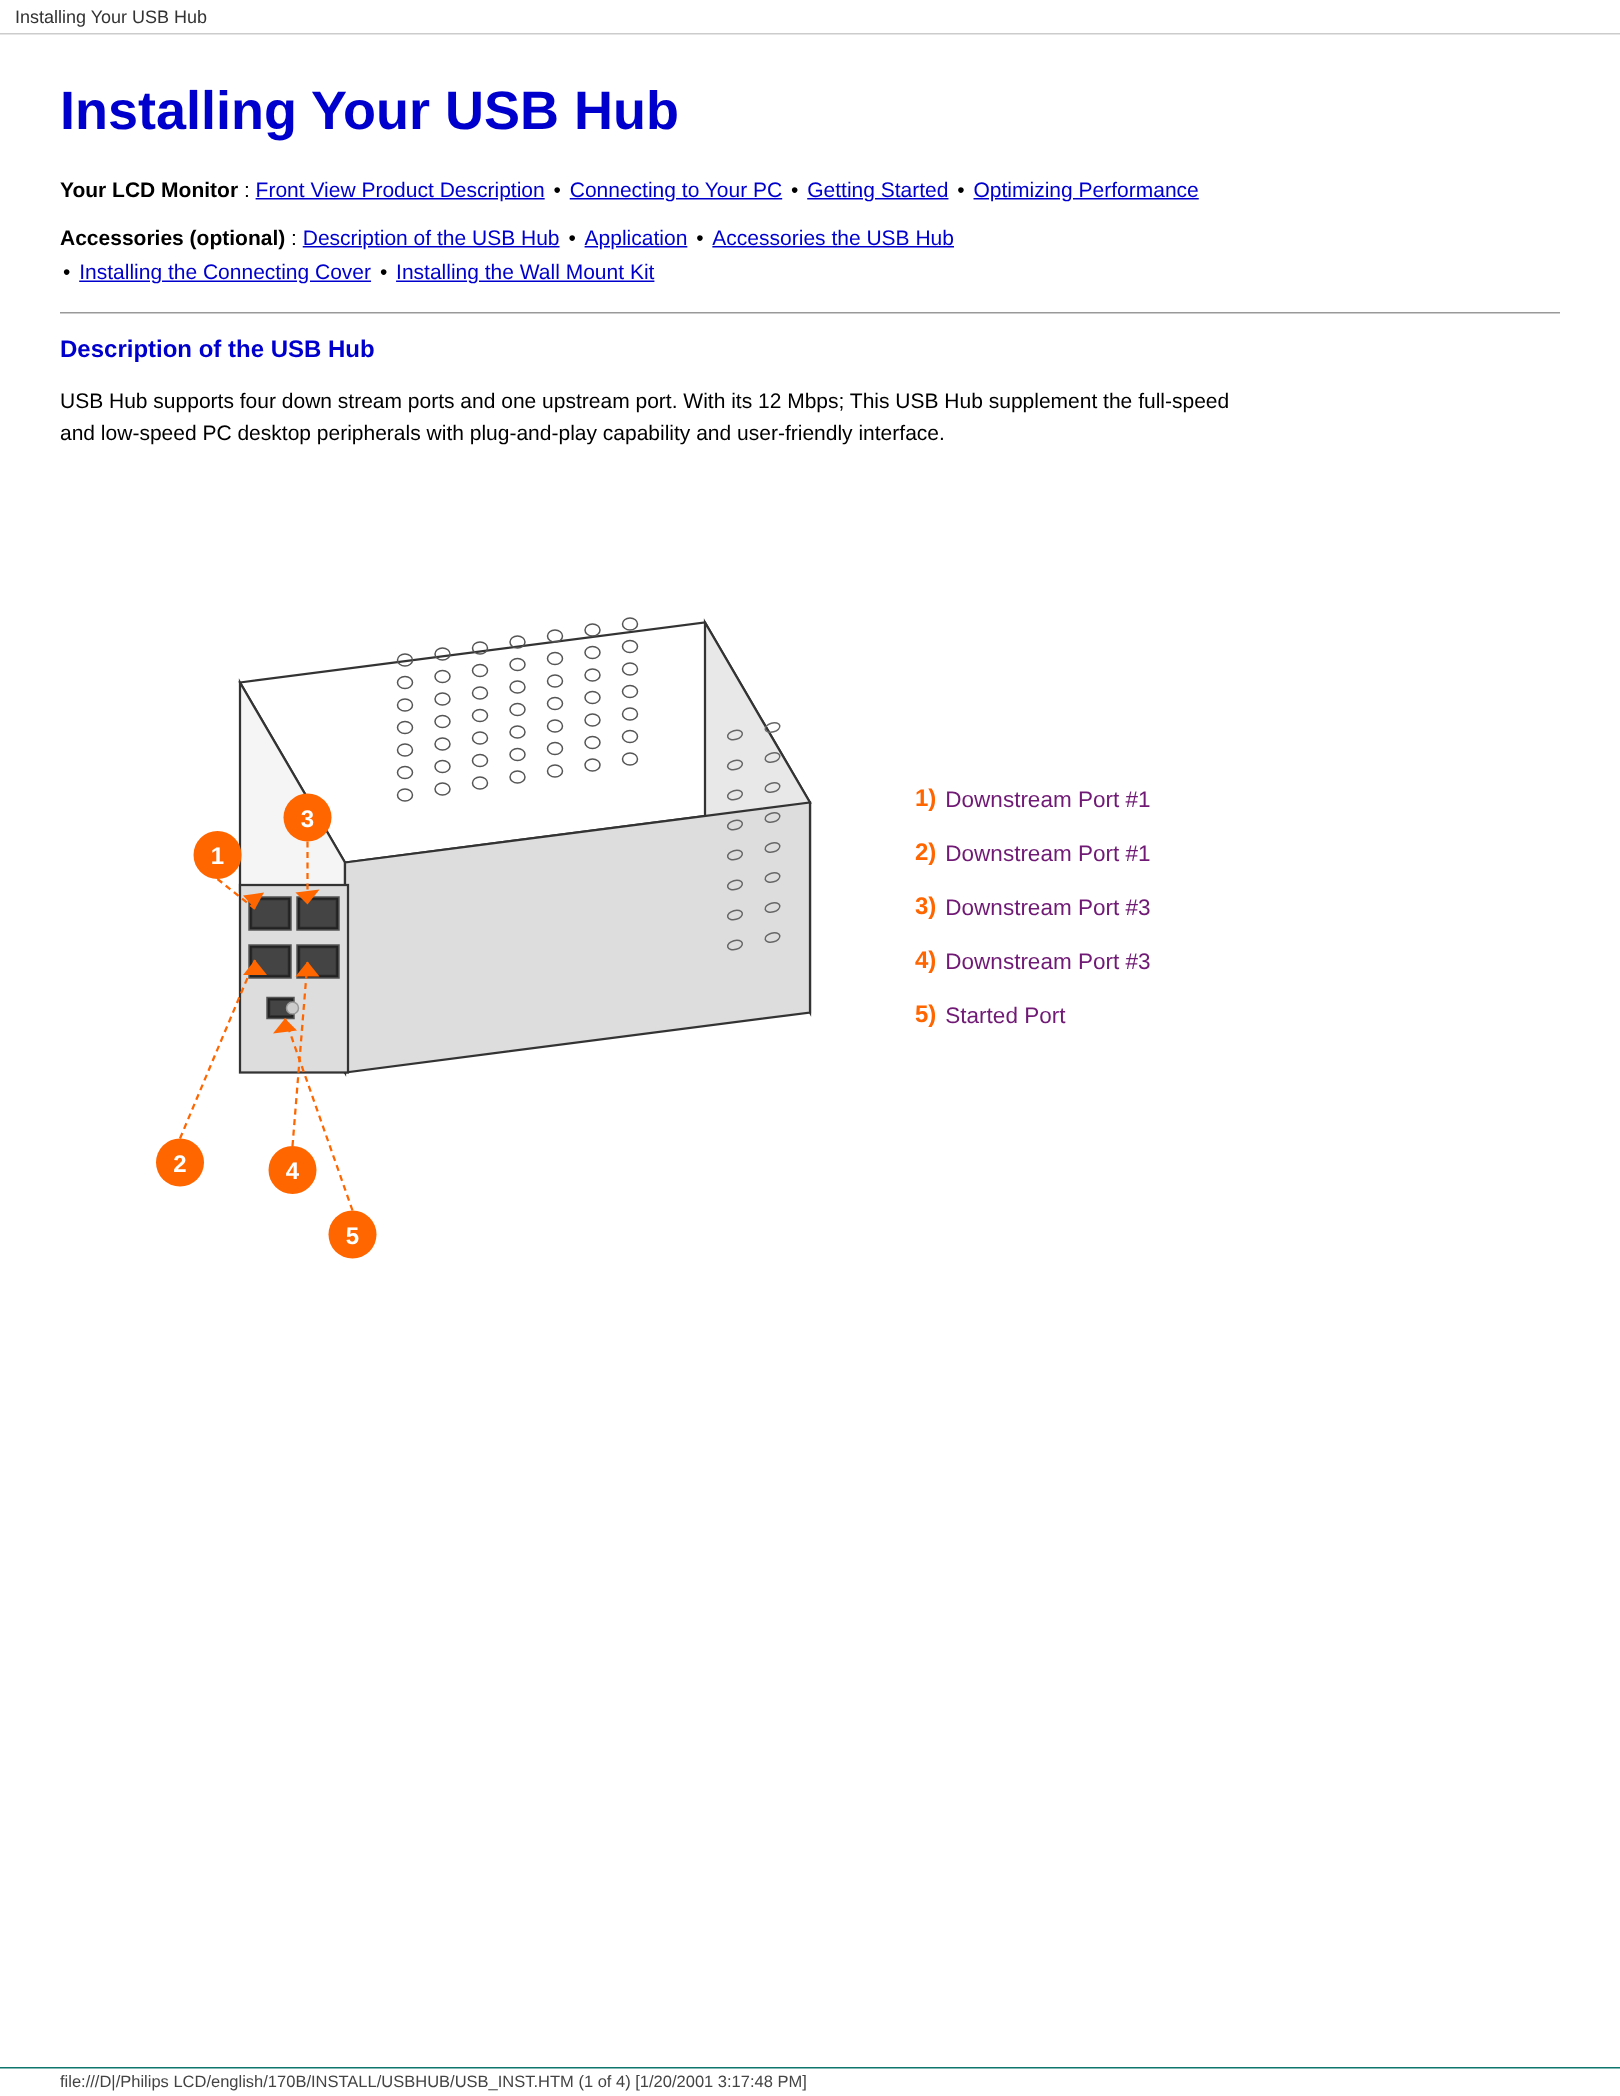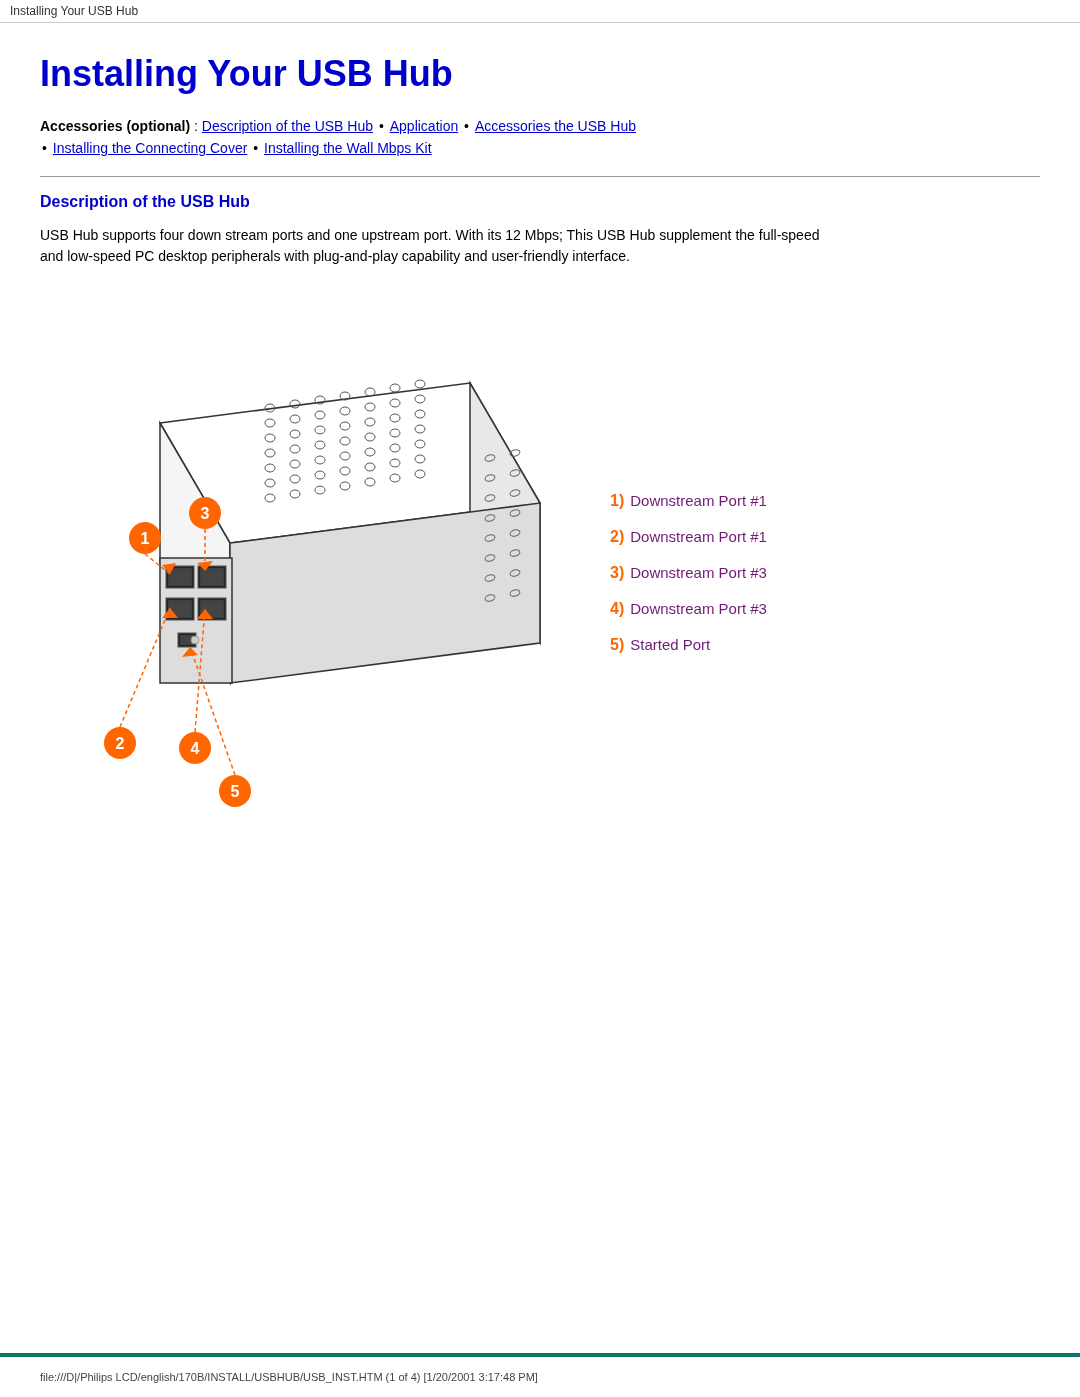--- a/index.html
+++ b/index.html
@@ -97,51 +97,62 @@
       font-size: 16px;
     }
     .legend-text {
       color: #701a75;
     }
     .footer-bar {
       position: absolute;
       bottom: 0;
       left: 0;
       right: 0;
-      border-top: 4px solid #0f766e;
-      padding: 14px 40px;
+      border-top: 1px solid #0f766e;
+      padding: 3px 40px;
       font-size: 11px;
       color: #444;
     }
   </style>
 </head>
 <body>
 
 <div class="browser-tab">
   <span>Installing Your USB Hub</span>
 </div>
 
 <div class="content">
 
   <h1 class="page-title">Installing Your USB Hub</h1>
 
+  <div class="nav-section">
+    <span class="nav-label">Your LCD Monitor</span>
+    <span> : </span>
+    <a class="nav-link" href="#">Front View Product Description</a>
+    <span class="nav-bullet"> • </span>
+    <a class="nav-link" href="#">Connecting to Your PC</a>
+    <span class="nav-bullet"> • </span>
+    <a class="nav-link" href="#">Getting Started</a>
+    <span class="nav-bullet"> • </span>
+    <a class="nav-link" href="#">Optimizing Performance</a>
+  </div>
 
   <div class="nav-section">
     <span class="nav-label">Accessories (optional)</span>
     <span> : </span>
     <a class="nav-link" href="#">Description of the USB Hub</a>
     <span class="nav-bullet"> • </span>
     <a class="nav-link" href="#">Application</a>
     <span class="nav-bullet"> • </span>
     <a class="nav-link" href="#">Accessories the USB Hub</a>
     <br>
     <span class="nav-bullet"> • </span>
     <a class="nav-link" href="#">Installing the Connecting Cover</a>
     <span class="nav-bullet"> • </span>
-    <a class="nav-link" href="#">Installing the Wall Mbps Kit</a>
+    <a class="nav-link" href="#">Installing the Wall Mount Kit</a>
   </div>
 
   <hr class="divider">
 
   <h2 class="section-title">Description of the USB Hub</h2>
 
   <p class="description-text">USB Hub supports four down stream ports and one upstream port. With its 12 Mbps; This USB Hub supplement the full-speed and low-speed PC desktop peripherals with plug-and-play capability and user-friendly interface.</p>
 
   <div class="diagram-area">
     <div class="diagram-container">

